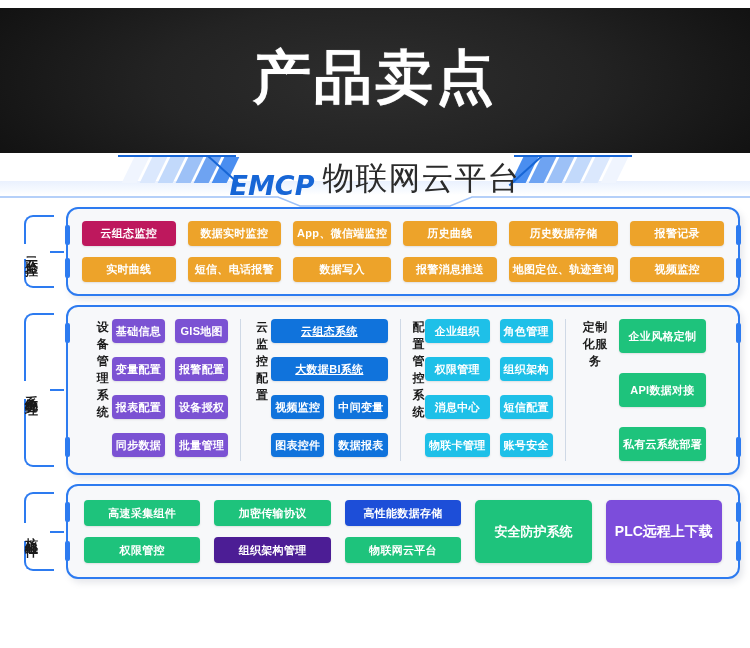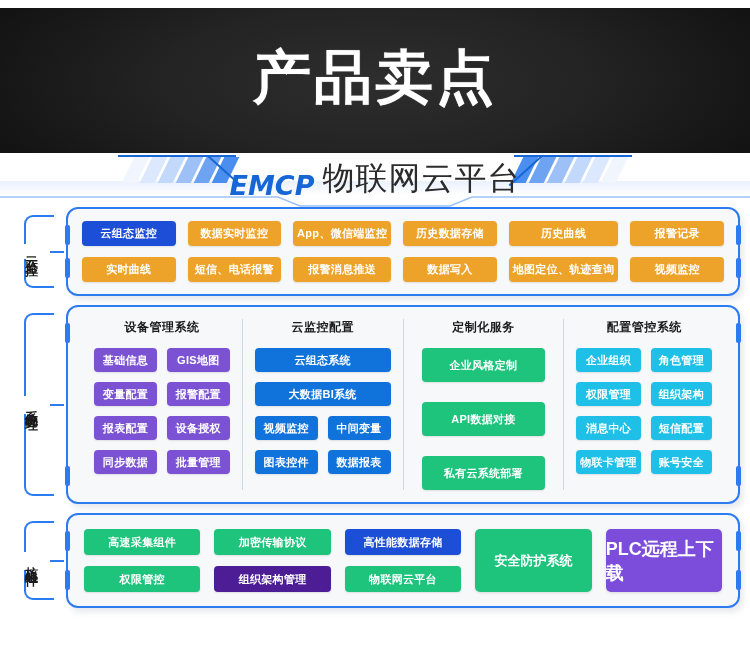--- a/index.html
+++ b/index.html
@@ -235,42 +235,42 @@
 
   
   .sys-cols {
     display: flex;
     align-items: stretch;
   }
   .sys-col {
     flex: 1;
     padding: 0 12px;
     display: flex;
-    flex-direction: column;
+    flex-direction: row;
   }
   .sys-col + .sys-col { border-left: 1px solid #cfd9e6; }
   .sys-col-title {
     text-align: center;
     font-size: 12px;
     font-weight: bold;
     color: #1a1a1a;
     margin-bottom: 12px;
     letter-spacing: 0.5px;
   }
   .sys-grid2 {
     display: grid;
     grid-template-columns: 1fr 1fr;
     gap: 10px 10px;
   }
   .sys-stack {
     display: flex;
     flex-direction: column;
     gap: 10px;
   }
-  .pill-wide { grid-column: span 2; }
+  .pill-wide { grid-column: span 2; text-decoration: underline; }
   .pill-tall-green { height: 34px; font-size: 11px; }
 
   
   .core-row {
     display: flex;
     align-items: stretch;
     gap: 14px;
   }
   .core-col {
     flex: 1;
@@ -284,21 +284,21 @@
     display: flex;
     align-items: center;
     justify-content: center;
     border-radius: 5px;
     color: #fff;
     font-weight: bold;
     font-size: 13px;
     min-height: 63px;
     box-shadow: 0 1px 3px rgba(0,0,0,0.12);
   }
-  .core-big.plc { font-size: 18px; }
+  .core-big.plc { font-size: 14px; }
 </style>
 </head>
 <body>
 
 <div class="header-banner">
   <div class="header-title">产品卖点</div>
 </div>
 
 <div class="title-strip">
   <div class="title-underline"></div>
@@ -340,30 +340,30 @@
     <div class="bracket-shape"></div>
     <div class="bracket-stub"></div>
     <div class="bracket-label">云监控</div>
   </div>
   <div class="panel">
     <div class="notch tl"></div>
     <div class="notch bl"></div>
     <div class="notch tr"></div>
     <div class="notch br"></div>
     <div class="cloud-grid">
-      <div class="pill" style="background:#1d4ed8">云组态监控</div>
+      <div class="pill" style="background:#be185d">云组态监控</div>
       <div class="pill" style="background:#eda32a">数据实时监控</div>
       <div class="pill" style="background:#eda32a">App、微信端监控</div>
+      <div class="pill" style="background:#eda32a">历史曲线</div>
       <div class="pill" style="background:#eda32a">历史数据存储</div>
-      <div class="pill" style="background:#eda32a">历史曲线</div>
       <div class="pill" style="background:#eda32a">报警记录</div>
       <div class="pill" style="background:#eda32a">实时曲线</div>
       <div class="pill" style="background:#eda32a">短信、电话报警</div>
+      <div class="pill" style="background:#eda32a">数据写入</div>
       <div class="pill" style="background:#eda32a">报警消息推送</div>
-      <div class="pill" style="background:#eda32a">数据写入</div>
       <div class="pill" style="background:#eda32a">地图定位、轨迹查询</div>
       <div class="pill" style="background:#eda32a">视频监控</div>
     </div>
   </div>
 </div>
 
 <div class="section-wrap">
   <div class="bracket">
     <div class="bracket-shape"></div>
     <div class="bracket-stub"></div>
@@ -397,42 +397,42 @@
           <div class="pill pill-wide" style="background:#1073dc">云组态系统</div>
           <div class="pill pill-wide" style="background:#1073dc">大数据BI系统</div>
           <div class="pill" style="background:#1073dc">视频监控</div>
           <div class="pill" style="background:#1073dc">中间变量</div>
           <div class="pill" style="background:#1073dc">图表控件</div>
           <div class="pill" style="background:#1073dc">数据报表</div>
         </div>
       </div>
 
       <div class="sys-col">
-        <div class="sys-col-title">定制化服务</div>
-        <div class="sys-stack" style="gap:20px; padding:0 6px;">
-          <div class="pill pill-tall-green" style="background:#1ec37c">企业风格定制</div>
-          <div class="pill pill-tall-green" style="background:#1ec37c">API数据对接</div>
-          <div class="pill pill-tall-green" style="background:#1ec37c">私有云系统部署</div>
-        </div>
-      </div>
-
-      <div class="sys-col">
         <div class="sys-col-title">配置管控系统</div>
         <div class="sys-grid2">
           <div class="pill" style="background:#1ec0e8">企业组织</div>
           <div class="pill" style="background:#1ec0e8">角色管理</div>
           <div class="pill" style="background:#1ec0e8">权限管理</div>
           <div class="pill" style="background:#1ec0e8">组织架构</div>
           <div class="pill" style="background:#1ec0e8">消息中心</div>
           <div class="pill" style="background:#1ec0e8">短信配置</div>
           <div class="pill" style="background:#1ec0e8">物联卡管理</div>
           <div class="pill" style="background:#1ec0e8">账号安全</div>
         </div>
       </div>
 
+      <div class="sys-col">
+        <div class="sys-col-title">定制化服务</div>
+        <div class="sys-stack" style="gap:20px; padding:0 6px;">
+          <div class="pill pill-tall-green" style="background:#1ec37c">企业风格定制</div>
+          <div class="pill pill-tall-green" style="background:#1ec37c">API数据对接</div>
+          <div class="pill pill-tall-green" style="background:#1ec37c">私有云系统部署</div>
+        </div>
+      </div>
+
     </div>
   </div>
 </div>
 
 <div class="section-wrap">
   <div class="bracket">
     <div class="bracket-shape"></div>
     <div class="bracket-stub"></div>
     <div class="bracket-label">核心组件</div>
   </div>

